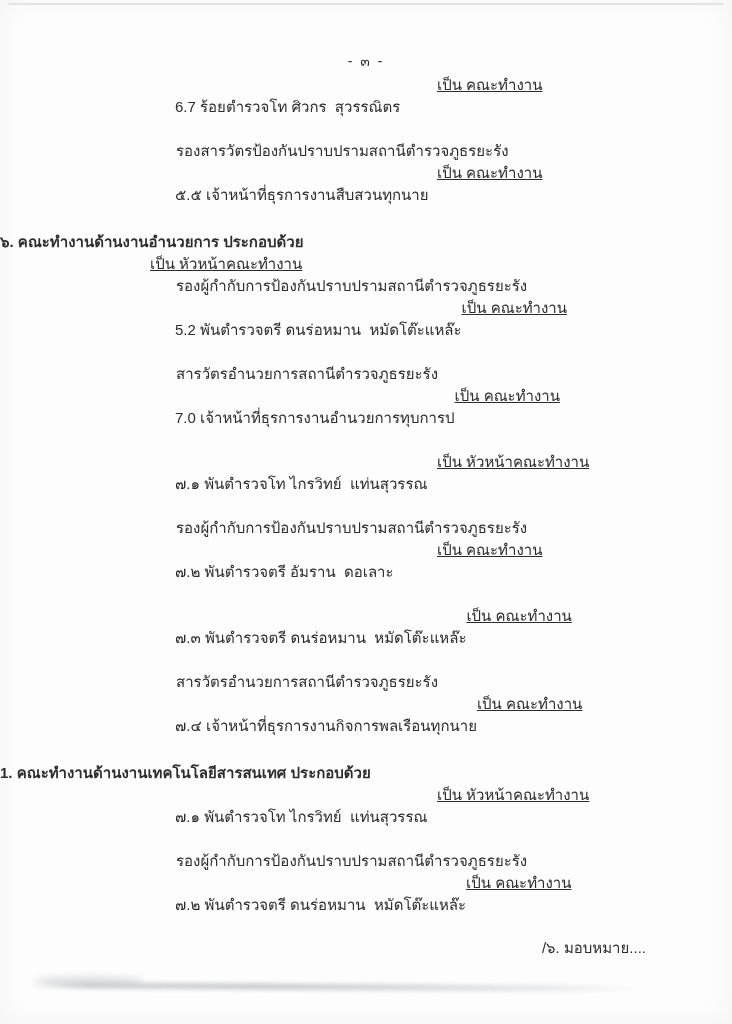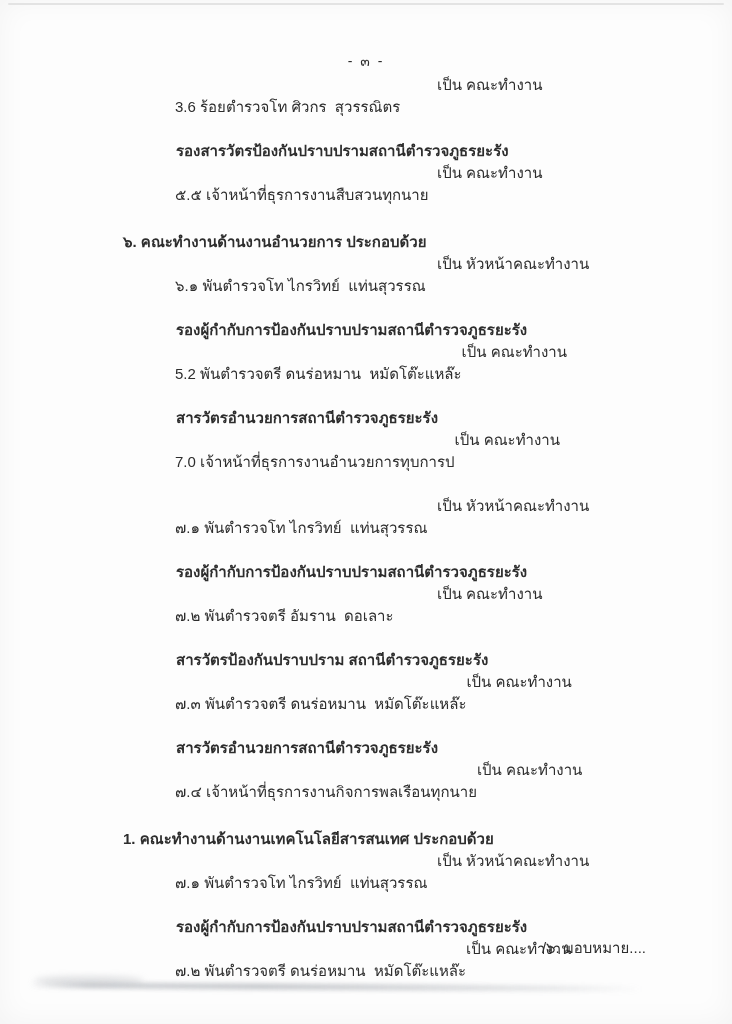--- a/index.html
+++ b/index.html
@@ -36,42 +36,41 @@
     font-size: 14px;
     letter-spacing: 2px;
   }
   .content {
     position: absolute;
     top: 74px; left: 0; right: 0;
     font-size: 15px;
     line-height: 22px;
   }
   .section-title {
-    margin-left: 123px;
     margin-top: 3px;
     font-weight: 700;
     white-space: pre;
   }
   .item-row {
     display: flex;
     margin-left: 150px;
     align-items: baseline;
   }
   .item-left {
     flex: 0 0 287px;
     white-space: pre;
     overflow: visible;
   }
   .item-role {
     white-space: pre;
+    text-decoration: underline;
   }
   .item-desc {
     margin-left: 176px;
     white-space: pre;
-    font-weight: bold;
   }
   .footer-note {
     position: absolute;
     top: 936px;
     right: 86px;
     font-size: 15px;
     margin-left: 16px;
   }
   .bottom-smudge {
     position: absolute;
@@ -102,40 +101,37 @@
 
 <div class="paper">
   <div class="top-edge"></div>
 
   <div class="page-number">- ๓ -</div>
 
   <div class="content">
     <div id="rows">
   <div class="item-row">
     <span class="item-left">
-      <span>3.6</span><span> </span><span>ร้อยตำรวจโท ศิวกร  สุวรรณิตร</span>
+      <span>6.7</span><span> </span><span>ร้อยตำรวจโท ศิวกร  สุวรรณิตร</span>
     </span>
     <span class="item-role">เป็น คณะทำงาน</span>
   </div>
 
   <div class="item-desc">รองสารวัตรป้องกันปราบปรามสถานีตำรวจภูธรยะรัง</div>
 
   <div class="item-row">
     <span class="item-left">
       <span>๕.๕</span><span> </span><span>เจ้าหน้าที่ธุรการงานสืบสวนทุกนาย</span>
     </span>
     <span class="item-role">เป็น คณะทำงาน</span>
   </div>
 
   <div class="section-title">๖. คณะทำงานด้านงานอำนวยการ ประกอบด้วย</div>
 
   <div class="item-row">
-    <span class="item-left">
-      <span>๖.๑</span><span> </span><span>พันตำรวจโท ไกรวิทย์  แท่นสุวรรณ</span>
-    </span>
     <span class="item-role">เป็น หัวหน้าคณะทำงาน</span>
   </div>
 
   <div class="item-desc">รองผู้กำกับการป้องกันปราบปรามสถานีตำรวจภูธรยะรัง</div>
 
   <div class="item-row">
     <span class="item-left">
       <span>5.2</span><span> </span><span>พันตำรวจตรี ดนร่อหมาน  หมัดโต๊ะแหล๊ะ</span>
     </span>
     <span class="item-role">เป็น คณะทำงาน</span>
@@ -160,21 +156,20 @@
 
   <div class="item-desc">รองผู้กำกับการป้องกันปราบปรามสถานีตำรวจภูธรยะรัง</div>
 
   <div class="item-row">
     <span class="item-left">
       <span>๗.๒</span><span> </span><span>พันตำรวจตรี อัมราน  ดอเลาะ</span>
     </span>
     <span class="item-role">เป็น คณะทำงาน</span>
   </div>
 
-  <div class="item-desc">สารวัตรป้องกันปราบปราม สถานีตำรวจภูธรยะรัง</div>
 
   <div class="item-row">
     <span class="item-left">
       <span>๗.๓</span><span> </span><span>พันตำรวจตรี ดนร่อหมาน  หมัดโต๊ะแหล๊ะ</span>
     </span>
     <span class="item-role">เป็น คณะทำงาน</span>
   </div>
 
   <div class="item-desc">สารวัตรอำนวยการสถานีตำรวจภูธรยะรัง</div>
 

